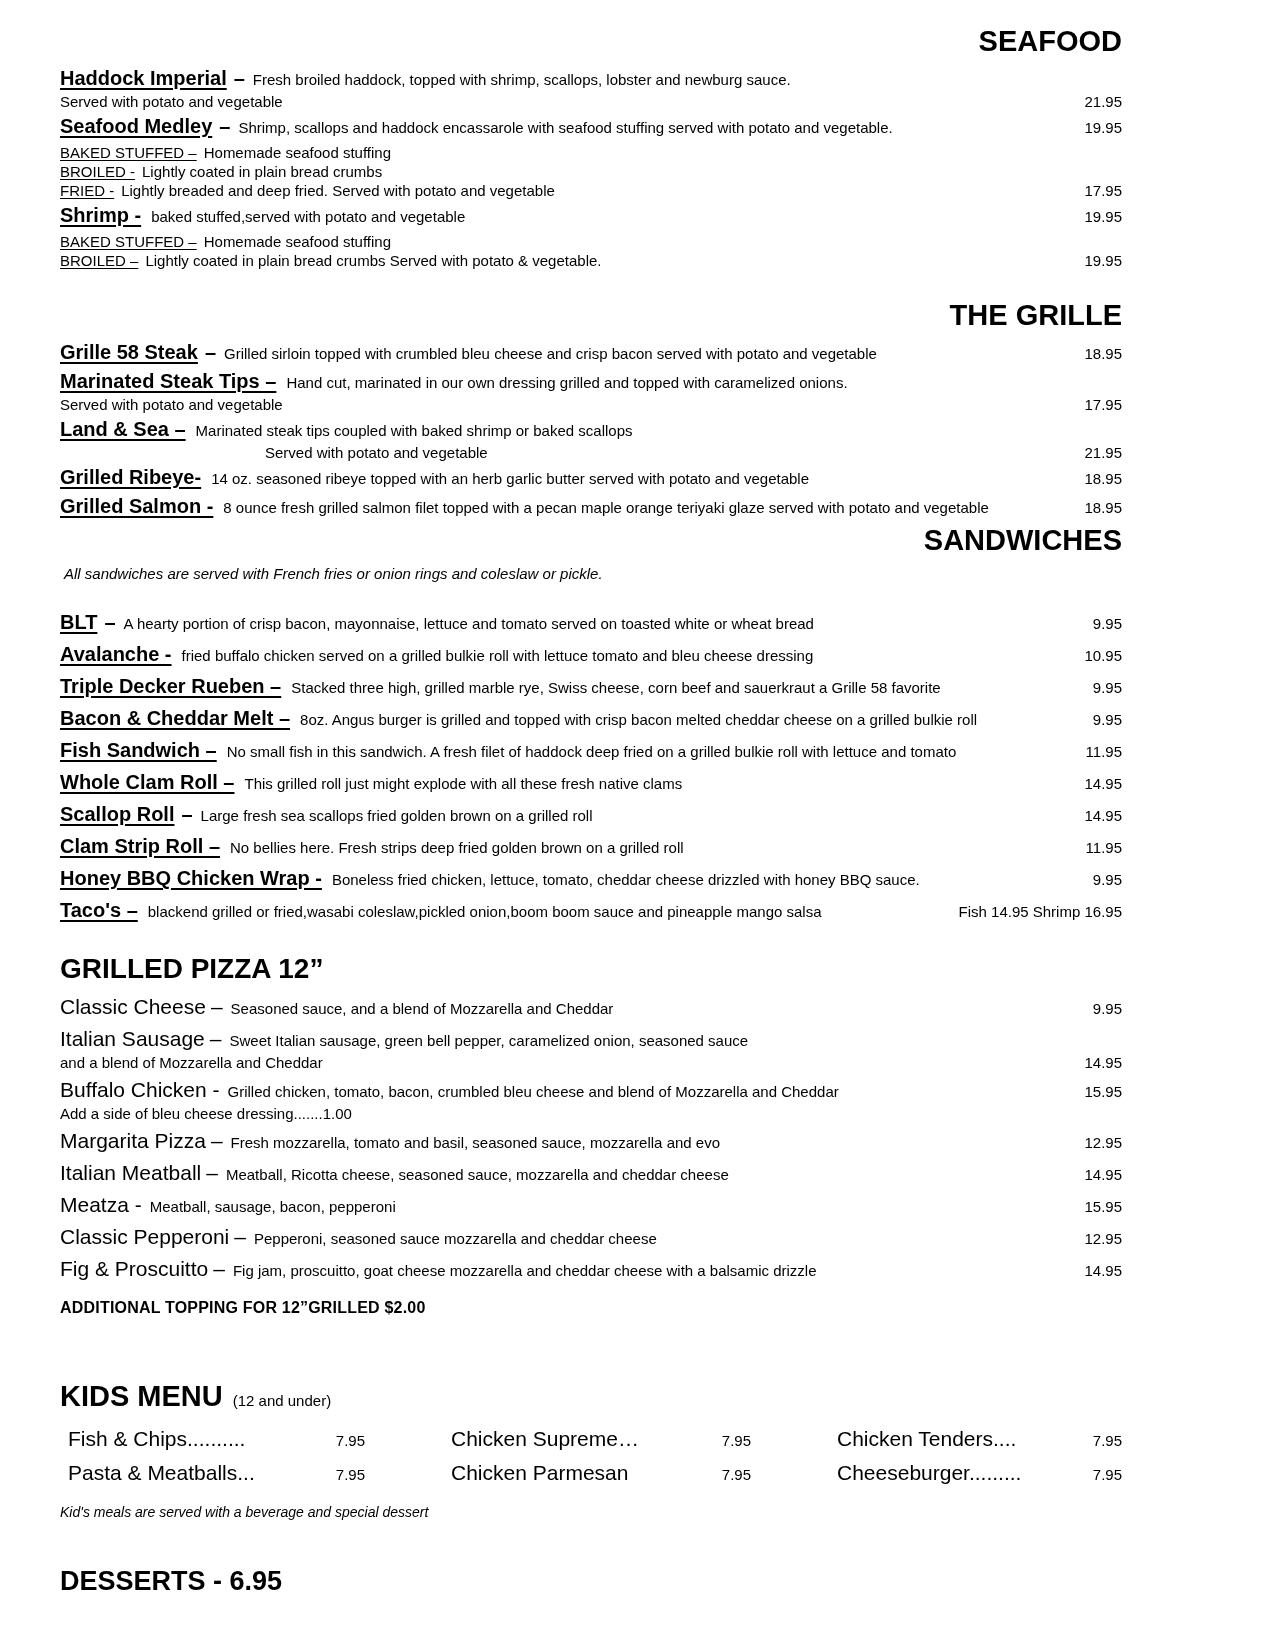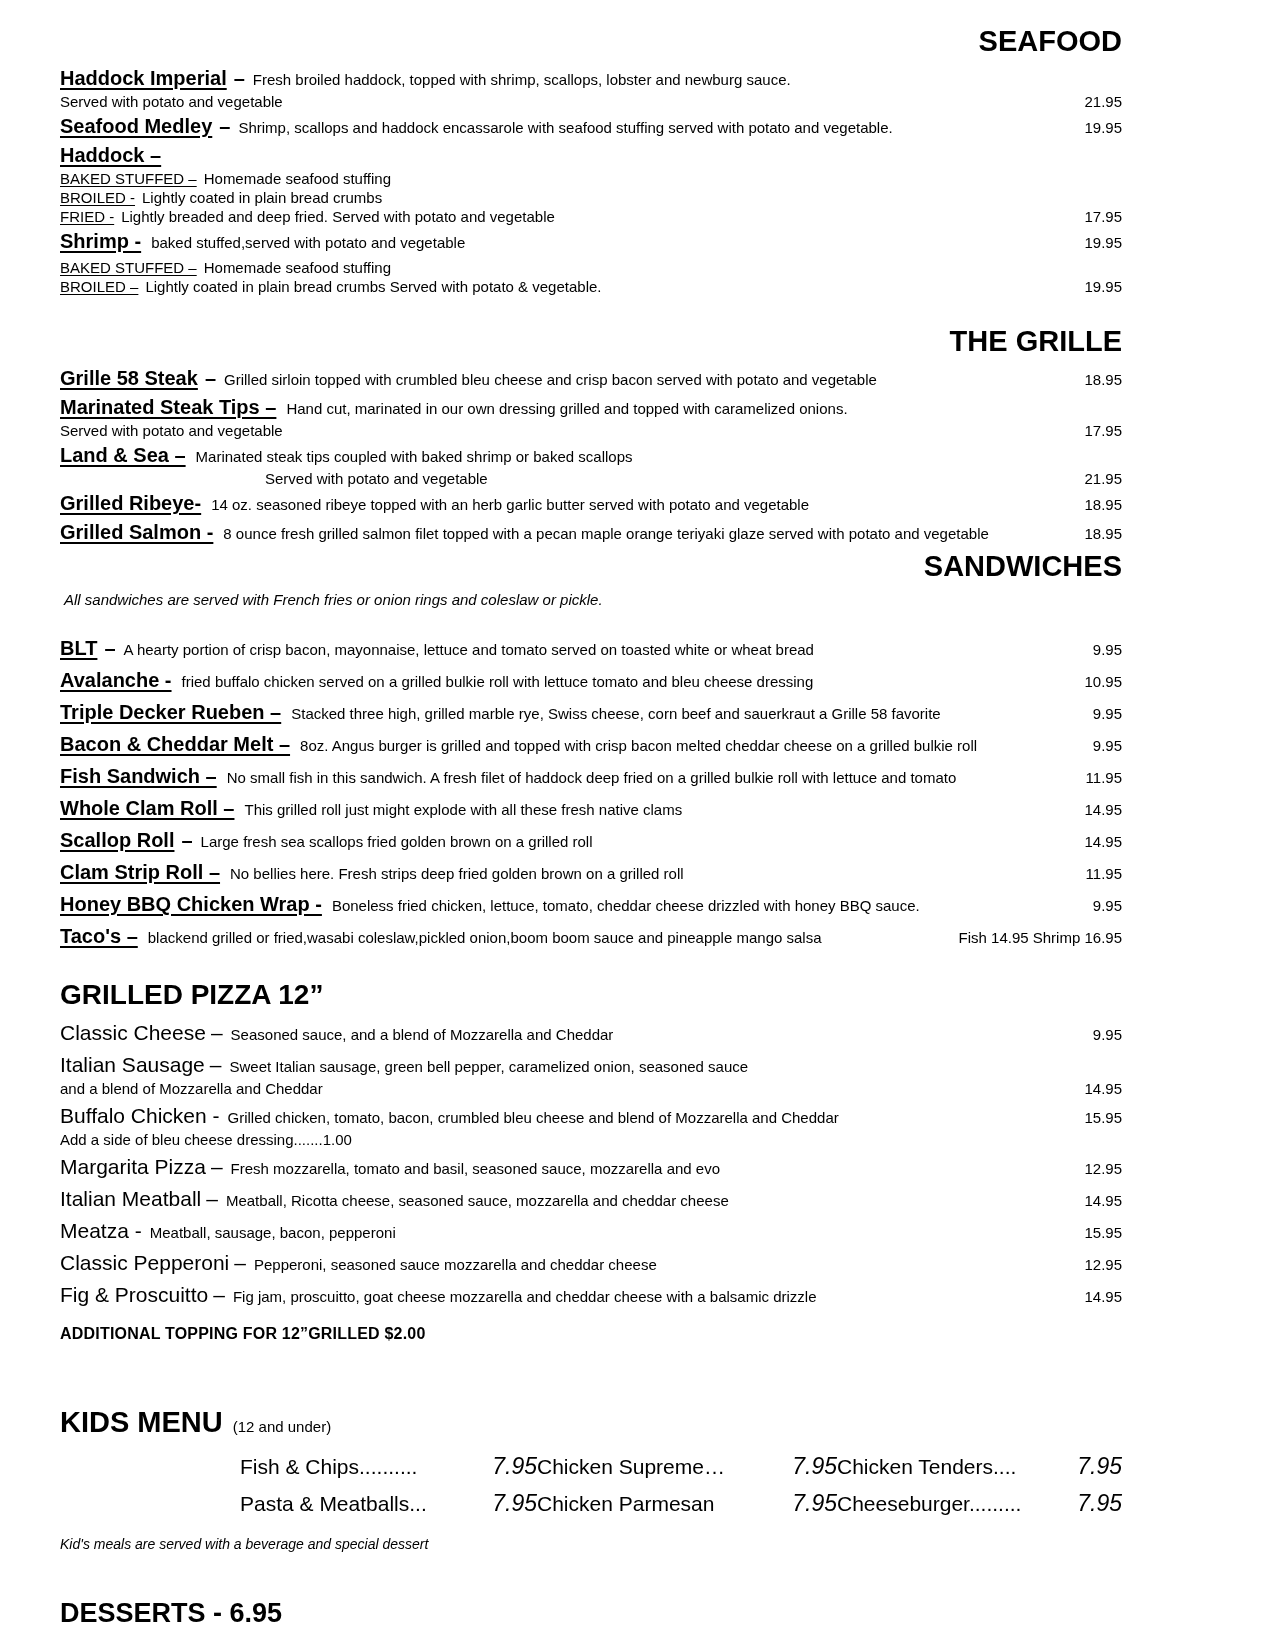--- a/index.html
+++ b/index.html
@@ -42,27 +42,27 @@
     font-size:15px;text-decoration:underline;text-decoration-thickness:1px;
     text-underline-offset:2px;margin-right:7px;
   }
   .price{font-size:15px;margin-left:14px;white-space:nowrap;}
   .indent{margin-left:205px;}
   .section-note{font-style:italic;font-size:15px;margin:4px 0 28px 4px;}
   .footer-note{font-weight:bold;font-size:16px;margin-top:16px;letter-spacing:0.2px;}
 
   .kids-head{margin-bottom:14px;}
   .kids-sub{font-size:15px;margin-left:10px;}
-  .kids-row{display:flex;justify-content:flex-end;margin-bottom:10px;}
+  .kids-row{display:flex;justify-content:space-between;margin-bottom:10px;}
   .kids-cell{display:flex;align-items:baseline;}
   .kids-col0{width:305px;padding-left:8px;box-sizing:border-box;}
   .kids-col1{width:300px;}
   .kids-col2{width:285px;}
   .kids-label{font-size:21px;}
-  .kids-price{font-size:23px;margin-left:auto;font-style:italic;}
+  .kids-price{font-size:15px;margin-left:auto;}
   .kids-note{font-style:italic;font-size:14px;margin-top:19px;}
 
   .desserts-title{font-size:27px;margin-bottom:8px;}
 </style>
 </head>
 <body>
 
 <div class="page" id="menu-root" data-name="menu-page">
     <section class="menu-section standard" data-name="section-seafood">
       <h2 class="sec-title center" data-name="section-title-seafood">SEAFOOD</h2>
@@ -75,23 +75,20 @@
           <span class="price" data-name="item-price">21.95</span>
         </div>
       </div>
       <div class="menu-item" data-name="menu-item">
         <div class="line first-line" data-name="item-line">
           <span class="line-left" data-name="item-text"><span class="name" data-name="item-name">Seafood Medley</span><span class="sep" data-name="item-name-dash">–</span><span class="desc" data-name="item-description">Shrimp, scallops and haddock encassarole with seafood stuffing served with potato and vegetable.</span></span>
           <span class="price" data-name="item-price">19.95</span>
         </div>
       </div>
       <div class="menu-item" data-name="menu-item">
-        <div class="line first-line" data-name="item-line">
-          <span class="line-left" data-name="item-text"><span class="name" data-name="item-name">Haddock –</span></span>
-        </div>
         <div class="line cont-line" data-name="item-line">
           <span class="line-left" data-name="item-text"><span class="opt-label" data-name="option-label">BAKED STUFFED –</span><span class="cont-text" data-name="item-description">Homemade seafood stuffing</span></span>
         </div>
         <div class="line cont-line" data-name="item-line">
           <span class="line-left" data-name="item-text"><span class="opt-label" data-name="option-label">BROILED -</span><span class="cont-text" data-name="item-description">Lightly coated in plain bread crumbs</span></span>
         </div>
         <div class="line cont-line" data-name="item-line">
           <span class="line-left" data-name="item-text"><span class="opt-label" data-name="option-label">FRIED -</span><span class="cont-text" data-name="item-description">Lightly breaded and deep fried.  Served with potato and vegetable</span></span>
           <span class="price" data-name="item-price">17.95</span>
         </div>

